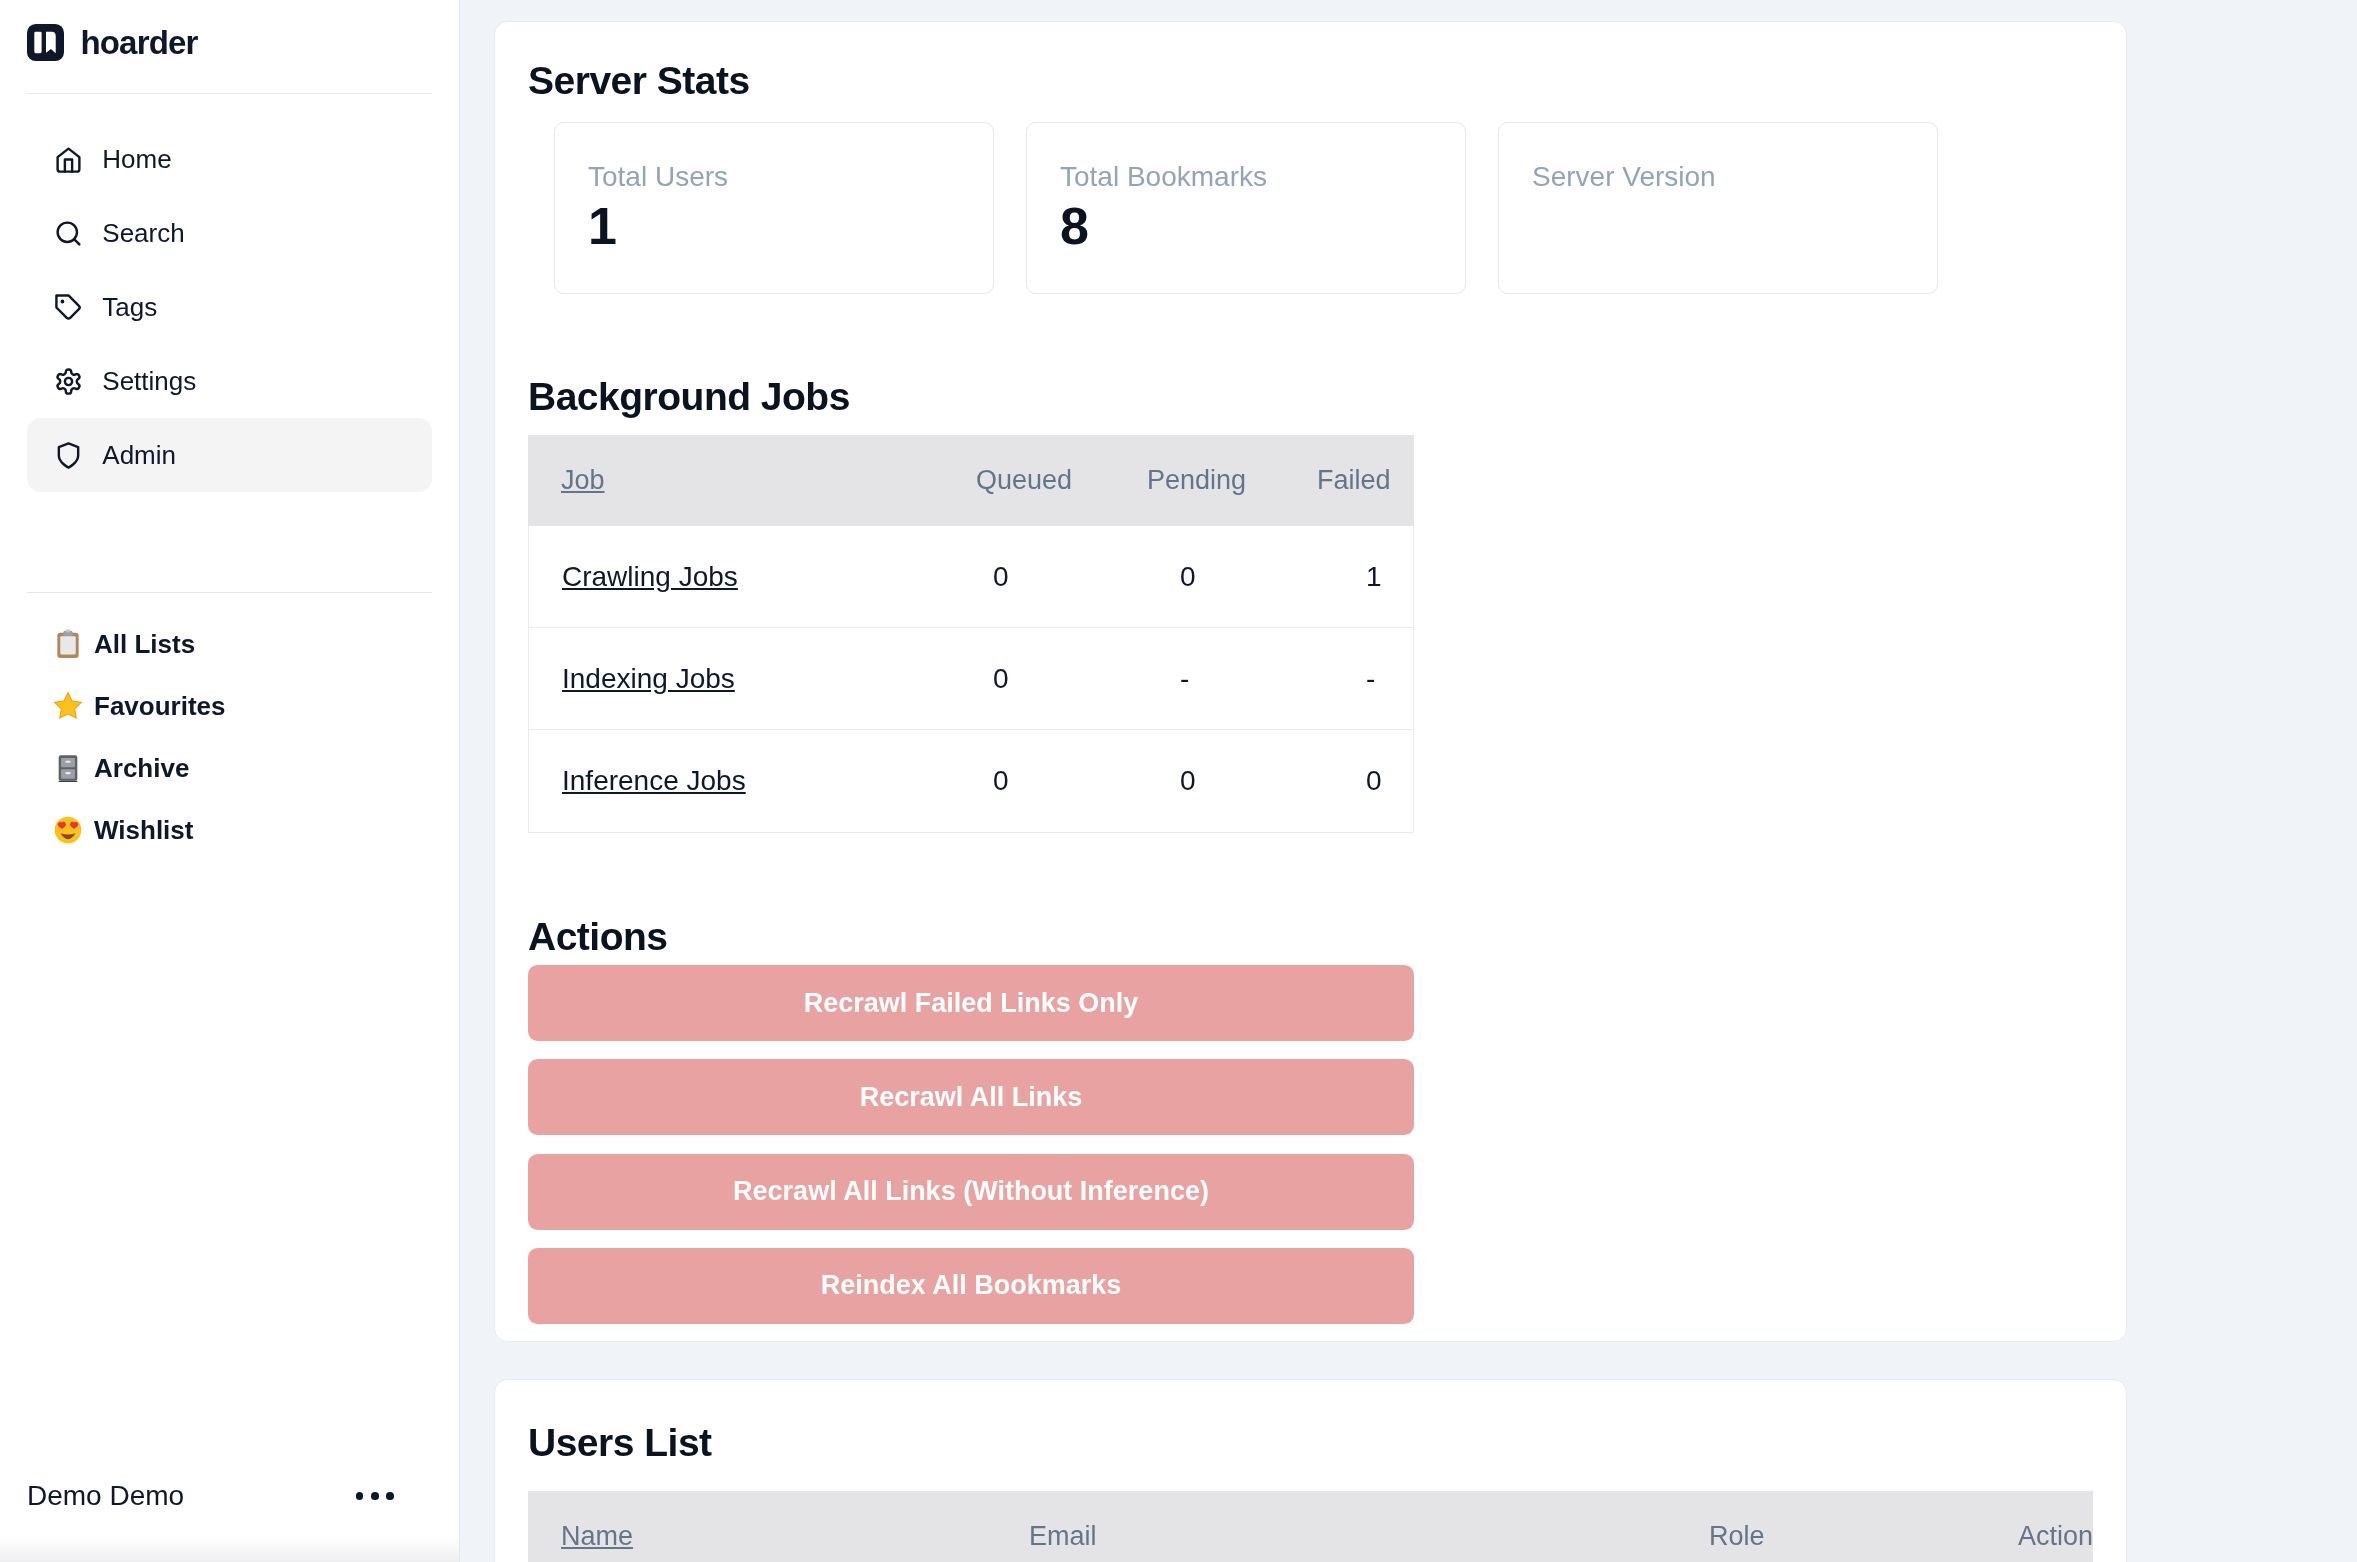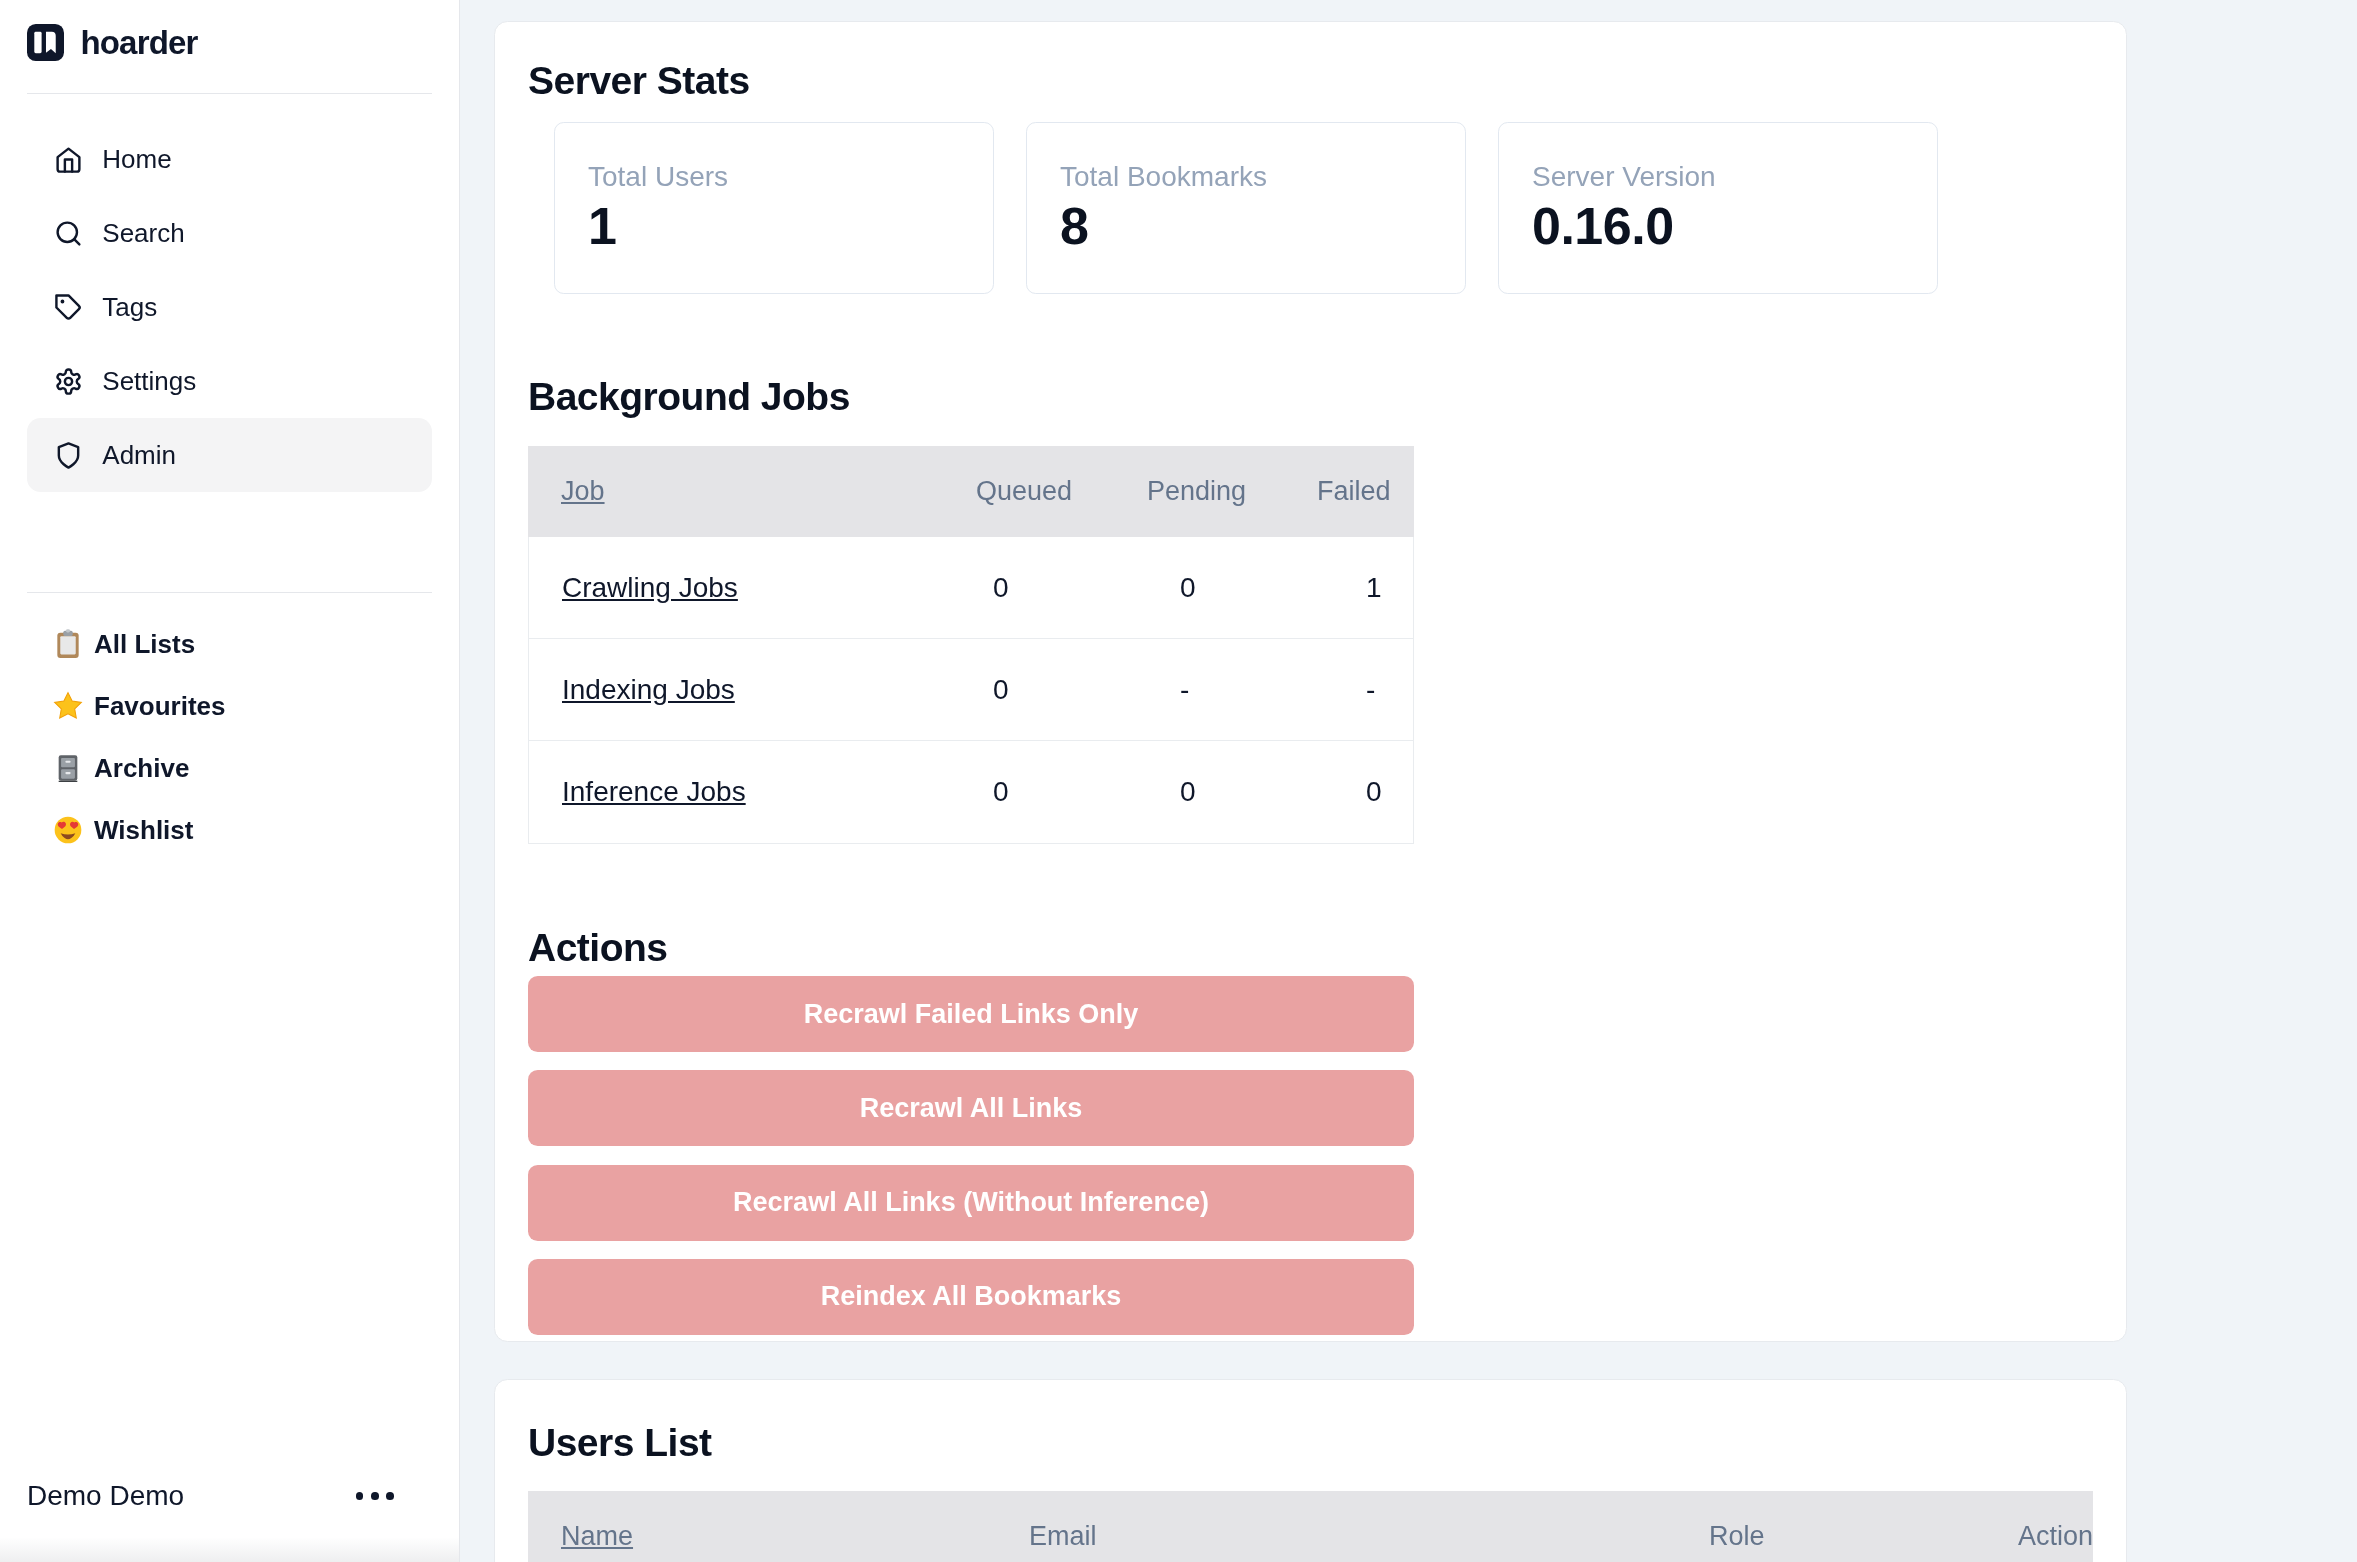--- a/index.html
+++ b/index.html
@@ -71,21 +71,21 @@
   .card {
     background: #ffffff;
     border: 1px solid #e7eaee;
     border-radius: 13.5px;
   }
   .card-admin { height: 1321px; padding: 37px 33px 24px; }
   .card-users { margin-top: 37px; height: 309px; padding: 41px 33px 0; }
 
   .section-title { font-size: 39px; font-weight: 700; letter-spacing: -0.5px; line-height: 44px; color: #0b1220; }
   .t-stats { margin-bottom: 19.3px; }
-  .t-jobs { margin-top: 81px; margin-bottom: 27px; }
+  .t-jobs { margin-top: 81px; margin-bottom: 16px; }
   .t-actions { margin-top: 82px; margin-bottom: 5.8px; }
   .t-users { margin-bottom: 26px; }
 
   .stats-row { display: flex; gap: 32px; padding-left: 26px; }
   .stat-card {
     width: 440px; height: 172px;
     border: 1px solid #e2e8f0; border-radius: 9.7px;
     padding: 39px 33px;
   }
   .stat-label { font-size: 28px; font-weight: 500; color: #94a3b8; line-height: 29px; }
@@ -231,21 +231,20 @@
         <div class="stat-card">
           <div class="stat-label">Total Users</div>
           <div class="stat-value">1</div>
         </div>
         <div class="stat-card">
           <div class="stat-label">Total Bookmarks</div>
           <div class="stat-value">8</div>
         </div>
         <div class="stat-card">
           <div class="stat-label">Server Version</div>
-          <div class="stat-value">0.16.0</div>
         </div>
       </div>
 
       <h1 class="section-title t-jobs">Background Jobs</h1>
 
       <div class="jobs-table">
         <div class="jobs-grid jobs-head">
           <span class="cell-first">Job</span>
           <span>Queued</span>
           <span>Pending</span>

